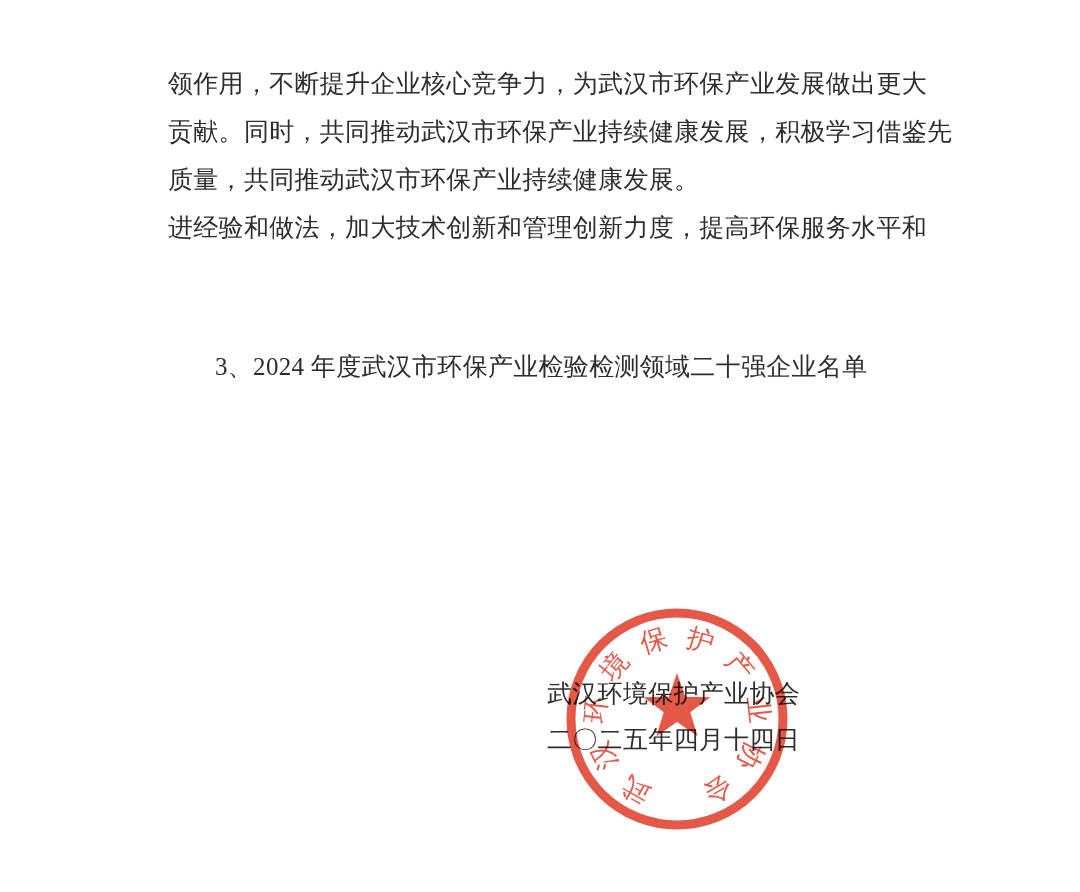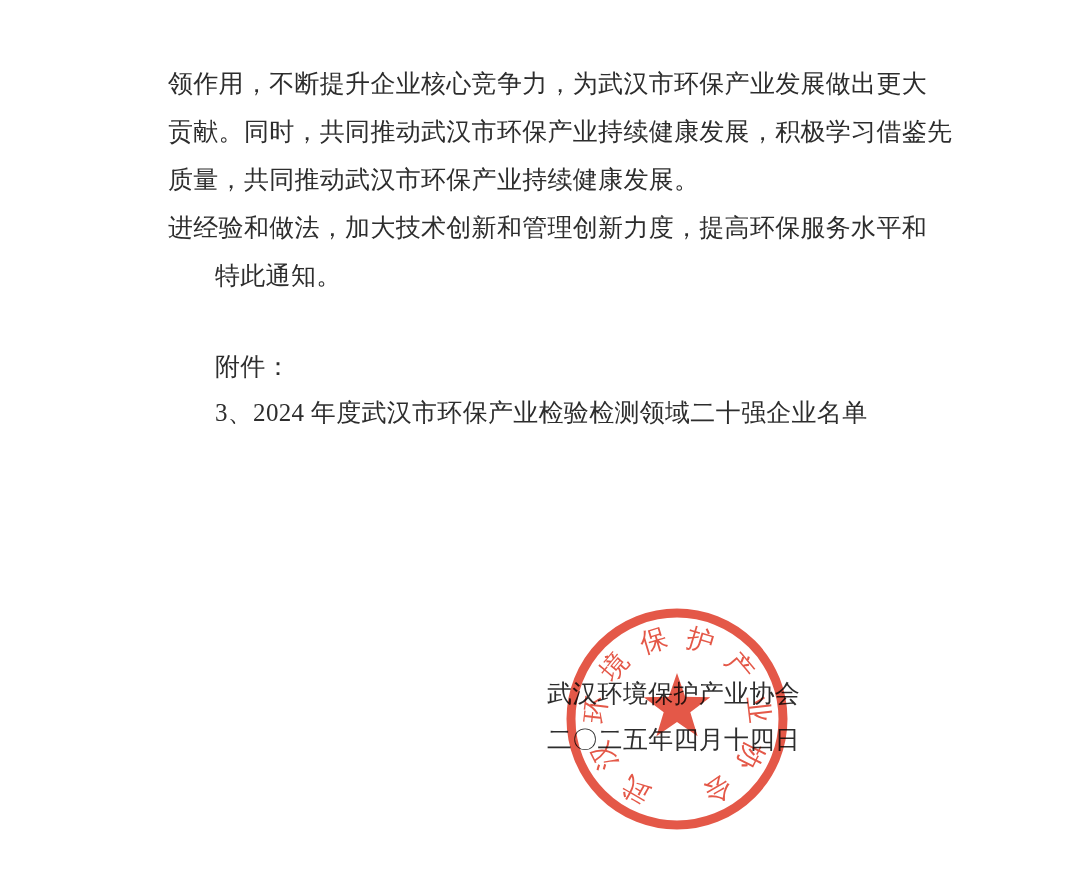--- a/index.html
+++ b/index.html
@@ -46,25 +46,23 @@
 </head>
 <body>
 
 <div class="page">
 
   <div class="body-text">
     <div class="line">领作用，不断提升企业核心竞争力，为武汉市环保产业发展做出更大</div>
     <div class="line">贡献。同时，共同推动武汉市环保产业持续健康发展，积极学习借鉴先</div>
     <div class="line">质量，共同推动武汉市环保产业持续健康发展。</div>
     <div class="line">进经验和做法，加大技术创新和管理创新力度，提高环保服务水平和</div>
-    <div class="line indent">特此通知。</div>
   </div>
 
   <div class="attachments">
-    <div class="line indent">附件：</div>
     <div class="line indent">3、2024 年度武汉市环保产业检验检测领域二十强企业名单</div>
   </div>
 
   <div class="signature">
     <div class="sig-line">武汉环境保护产业协会</div>
     <div class="sig-line">二〇二五年四月十四日</div>
   </div>
 
   <svg class="seal" viewBox="0 0 300 300" aria-hidden="true">
     <circle class="seal-ring" cx="150" cy="150" r="106"></circle>

